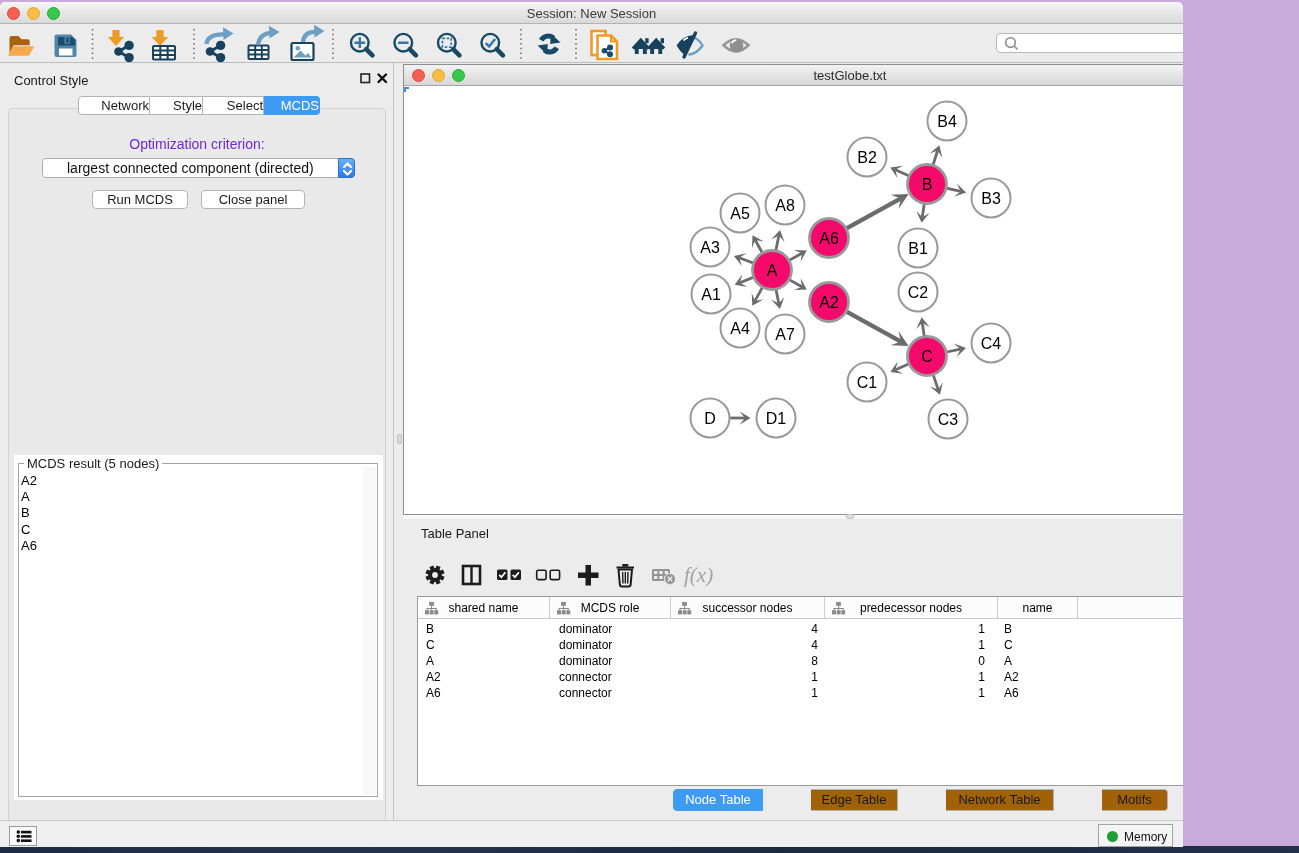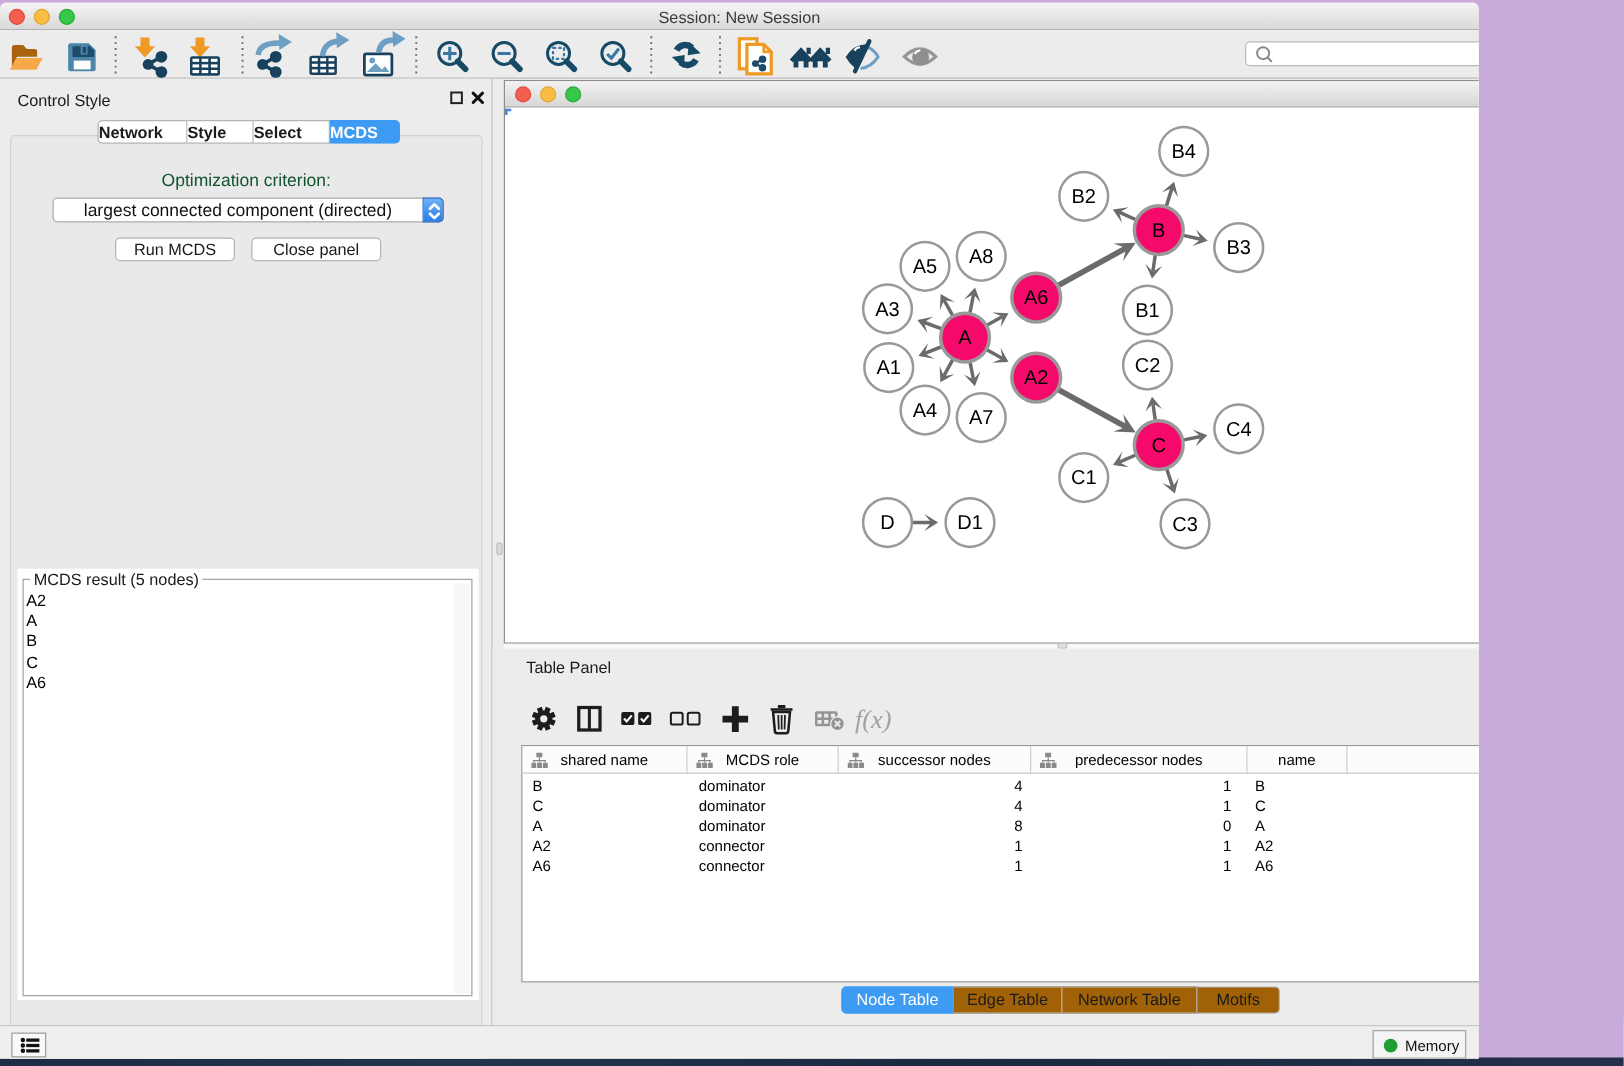--- a/index.html
+++ b/index.html
@@ -16,25 +16,25 @@
 #titlebar .t1 { left:7px; } #titlebar .t2 { left:27px; } #titlebar .t3 { left:47px; }
 #titlebar .ttl { position:absolute; top:3.5px; left:0; right:0; text-align:center; font-size:13px; color:#3a3a3a; }
 
 #toolbar { position:absolute; top:22px; left:0; right:0; height:39px; background:#ececec; border-bottom:1px solid #bcbcbc; }
 #searchbox { position:absolute; left:996px; top:9px; width:294px; height:20px; background:#fff; border:1px solid #b9b9b9; border-radius:4px; }
 
 #cpanel { position:absolute; top:61px; left:0; width:394px; height:757px; background:#ececec; border-right:1px solid #c4c4c4; }
 #cpanel .ht { position:absolute; left:14px; top:10px; font-size:13px; color:#1a1a1a; }
 #tabpane { position:absolute; top:45px; left:8px; width:378px; height:748px; background:#e9e9e9; border:1px solid #d2d2d2; border-radius:4px; }
 .tabrow { position:absolute; top:33px; left:78px; height:19px; display:flex; }
-.tab { height:19px; line-height:17px; font-size:13px; color:#1a1a1a; background:#fff; border:1px solid #b4b4b4; border-left:none; text-align:left;font-weight:bold; }
+.tab { height:19px; line-height:17px; font-size:13px; color:#1a1a1a; background:#fff; border:1px solid #b4b4b4; border-left:none; text-align:right; }
 .tab.first { border-left:1px solid #b4b4b4; border-radius:4px 0 0 4px; }
 .tab.last { border-radius:0 4px 4px 0; }
 .tab.sel { background:#3e9bf4; color:#fff; border-color:#3e9bf4; }
-#optlabel { position:absolute; top:73px; left:0; width:394px; text-align:center; font-size:14px; color:#14532d; }
+#optlabel { position:absolute; top:73px; left:0; width:394px; text-align:center; font-size:14px; color:#6d28d9; }
 #dropdown { position:absolute; top:95px; left:42px; width:313px; height:20px; background:#fff; border:1px solid #ababab; border-radius:4px; font-size:14px; color:#111; line-height:18px; padding-left:24px; }
 #dropdown .spin { position:absolute; right:-1px; top:-1px; width:17px; height:20px; background:linear-gradient(#6cb2f8,#2d7ce6); border-radius:0 4px 4px 0; border:1px solid #2d6fd0; }
 #dropdown .spin svg { position:absolute; left:2px; top:2px; }
 .btn { position:absolute; height:19px; background:#fff; border:1px solid #b4b4b4; border-radius:4px; font-size:13px; color:#1a1a1a; text-align:center; line-height:17px; }
 #mcdsbox { position:absolute; top:392px; left:14px; width:369px; height:345px; background:#fff; }
 #mcdsbox .gb { position:absolute; left:4px; top:8px; right:5px; bottom:3px; border:1px solid #a5a5a5; }
 #mcdsbox .lbl { position:absolute; top:1px; left:10px; background:#fff; padding:0 3px; font-size:13px; color:#1a1a1a; }
 #mcdsbox .lst { position:absolute; top:18px; left:7px; font-size:13px; color:#000; line-height:16.2px; }
 #mcdsbox .sb { position:absolute; top:12px; right:7px; width:13px; bottom:5px; background:#f8f8f8; }
 
@@ -48,21 +48,21 @@
 #lightstrip { position:absolute; left:403px; top:513px; width:896px; height:6px; background:#f7f7f7; }
 .divh1 { position:absolute; left:397px; top:432px; width:5px; height:10px; background:#d9d9d9; border:1px solid #c0c0c0; border-radius:2px; }
 .divh2 { position:absolute; left:846px; top:512px; width:8px; height:5px; background:#dedede; border:1px solid #c3c3c3; border-radius:2px; }
 
 #tpanel { position:absolute; top:517px; left:394px; width:905px; height:301px; background:#ececec; }
 #tpanel .ht { position:absolute; left:27px; top:7px; font-size:13px; color:#1a1a1a; }
 #tablebox { position:absolute; top:77px; left:23px; width:876px; height:190px; background:#fff; border:1px solid #9a9a9a; overflow:hidden; }
 #thead { position:absolute; top:0; left:0; right:0; height:22px; background:#fcfcfc; border-bottom:1px solid #c8c8c8; }
 .hcell { position:absolute; top:0; height:22px; border-right:1px solid #cdcdcd; font-size:12px; color:#000; text-align:center; line-height:22px; }
 .trow { position:absolute; font-size:12px; color:#000; height:16px; line-height:16px; }
-.btabrow { position:absolute; top:270px; left:279px; display:flex; height:22px; }
+.btabrow { position:absolute; top:270px; left:279px; display:flex; height:22px;gap:48px; }
 .btab { height:22px; line-height:20px; font-size:13px; color:#1a1a1a; background:#a16207; border:1px solid #b4b4b4; border-left:none; text-align:center; }
 .btab.first { border-left:1px solid #b4b4b4; border-radius:4px 0 0 4px; }
 .btab.last { border-radius:0 4px 4px 0; }
 .btab.sel { background:#3e9bf4; color:#fff; border-color:#3e9bf4; }
 
 #statusbar { position:absolute; left:0; right:0; top:818px; height:27px; background:#efefef; border-top:1px solid #c9c9c9; }
 #statusbar .lbtn { position:absolute; left:9px; top:5px; width:28px; height:20px; background:#f9f9f9; border:1px solid #9c9c9c; }
 #membtn { position:absolute; right:10px; top:3px; width:75px; height:23px; background:#f4f4f4; border:1px solid #a3a3a3; font-size:12px; color:#111; }
 #membtn .dot { position:absolute; left:8px; top:6px; width:11px; height:11px; border-radius:50%; background:#1d9e37; }
 #membtn .mt { position:absolute; left:25px; top:5px; }
@@ -215,20 +215,21 @@
       <div class="sb"></div>
       <div class="lbl">MCDS result (5 nodes)</div>
       <div class="lst">A2<br>A<br>B<br>C<br>A6</div>
     </div>
   </div>
   <div id="netwin">
     <div class="wtb">
       <div class="tl t1"></div>
         <div class="tl t2"></div>
         <div class="tl t3"></div>
+      <div class="ttl">testGlobe.txt</div>
     </div>
     <div id="bluecorner1"></div>
       <div id="bluecorner2"></div>
     <svg style="position:absolute;right:1px;bottom:1px;" width="14" height="14">
         <path d="M13 3 L3 13 M13 7 L7 13 M13 11 L11 13" stroke="#aaaaaa" stroke-width="1.2" fill="none"></path>
       </svg>
     <svg id="gsvg" width="892" height="427" style="position:absolute;top:22px;left:0;">
         <line x1="359.4" y1="167.7" x2="351.2" y2="153.0" stroke="#6b6b6b" stroke-width="2.8"></line>
         <polygon points="348.5,148.2 359.8,154.5 351.2,153.0 347.9,161.2" fill="#6b6b6b"></polygon>
         <line x1="371.4" y1="165.8" x2="374.9" y2="148.4" stroke="#6b6b6b" stroke-width="2.8"></line>

